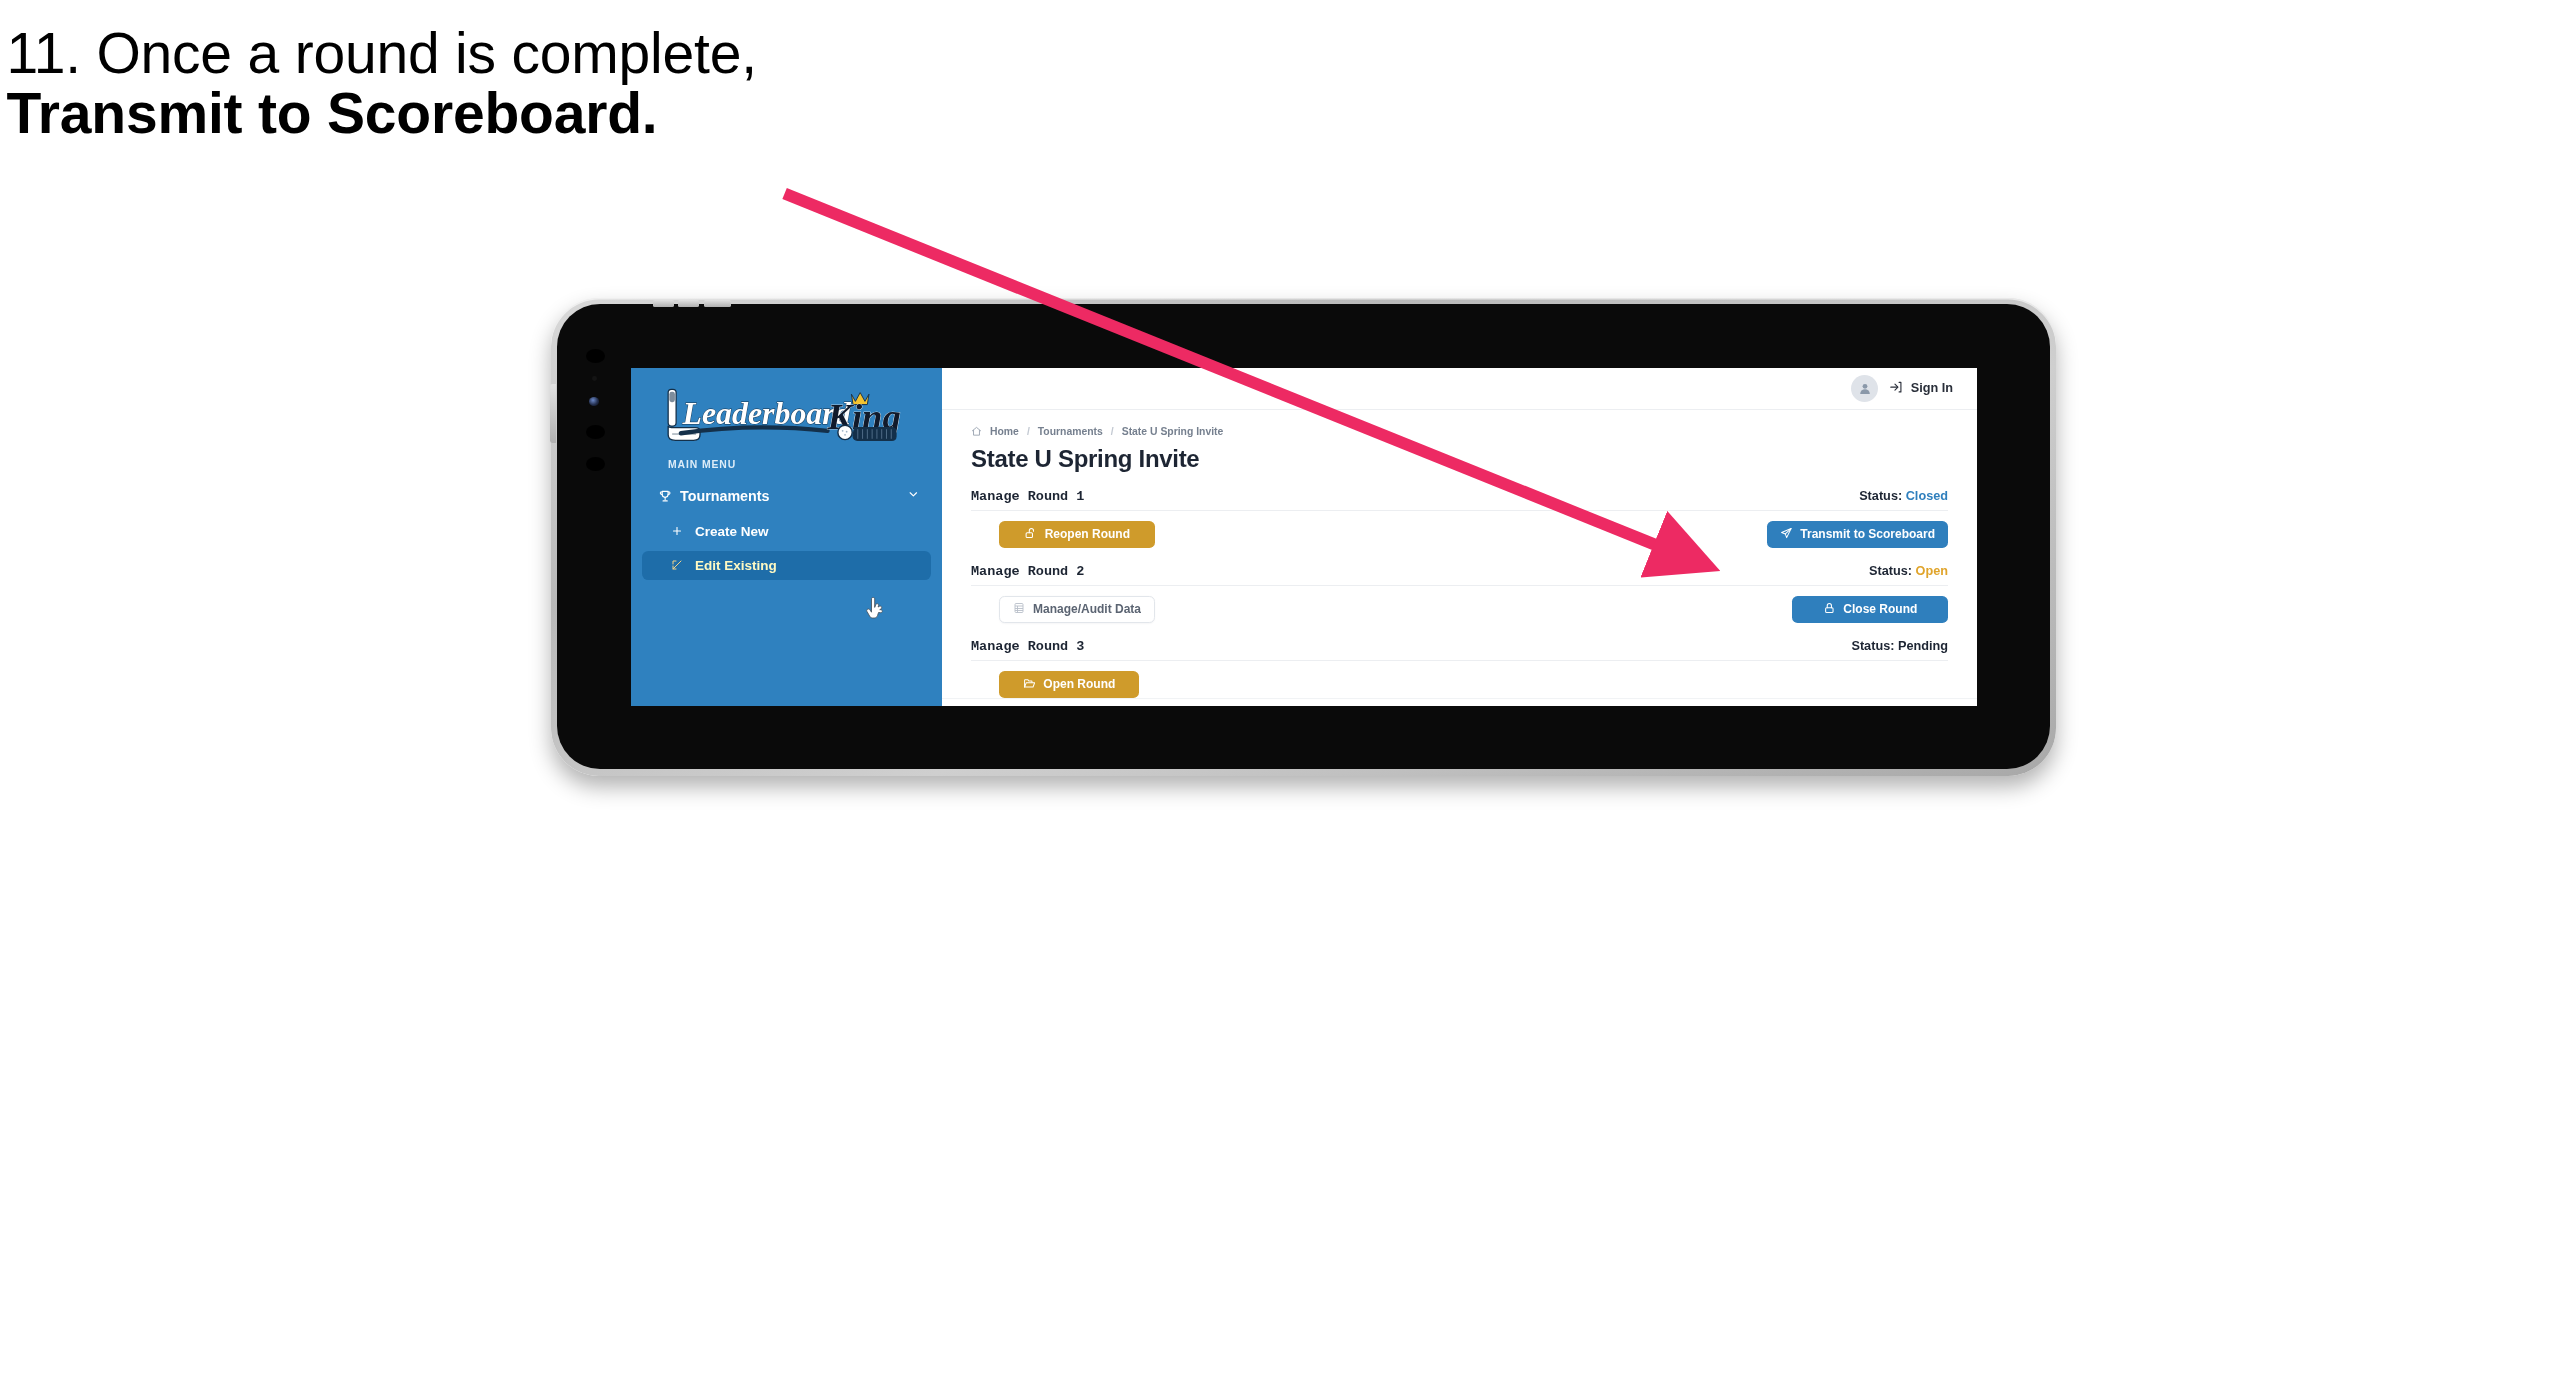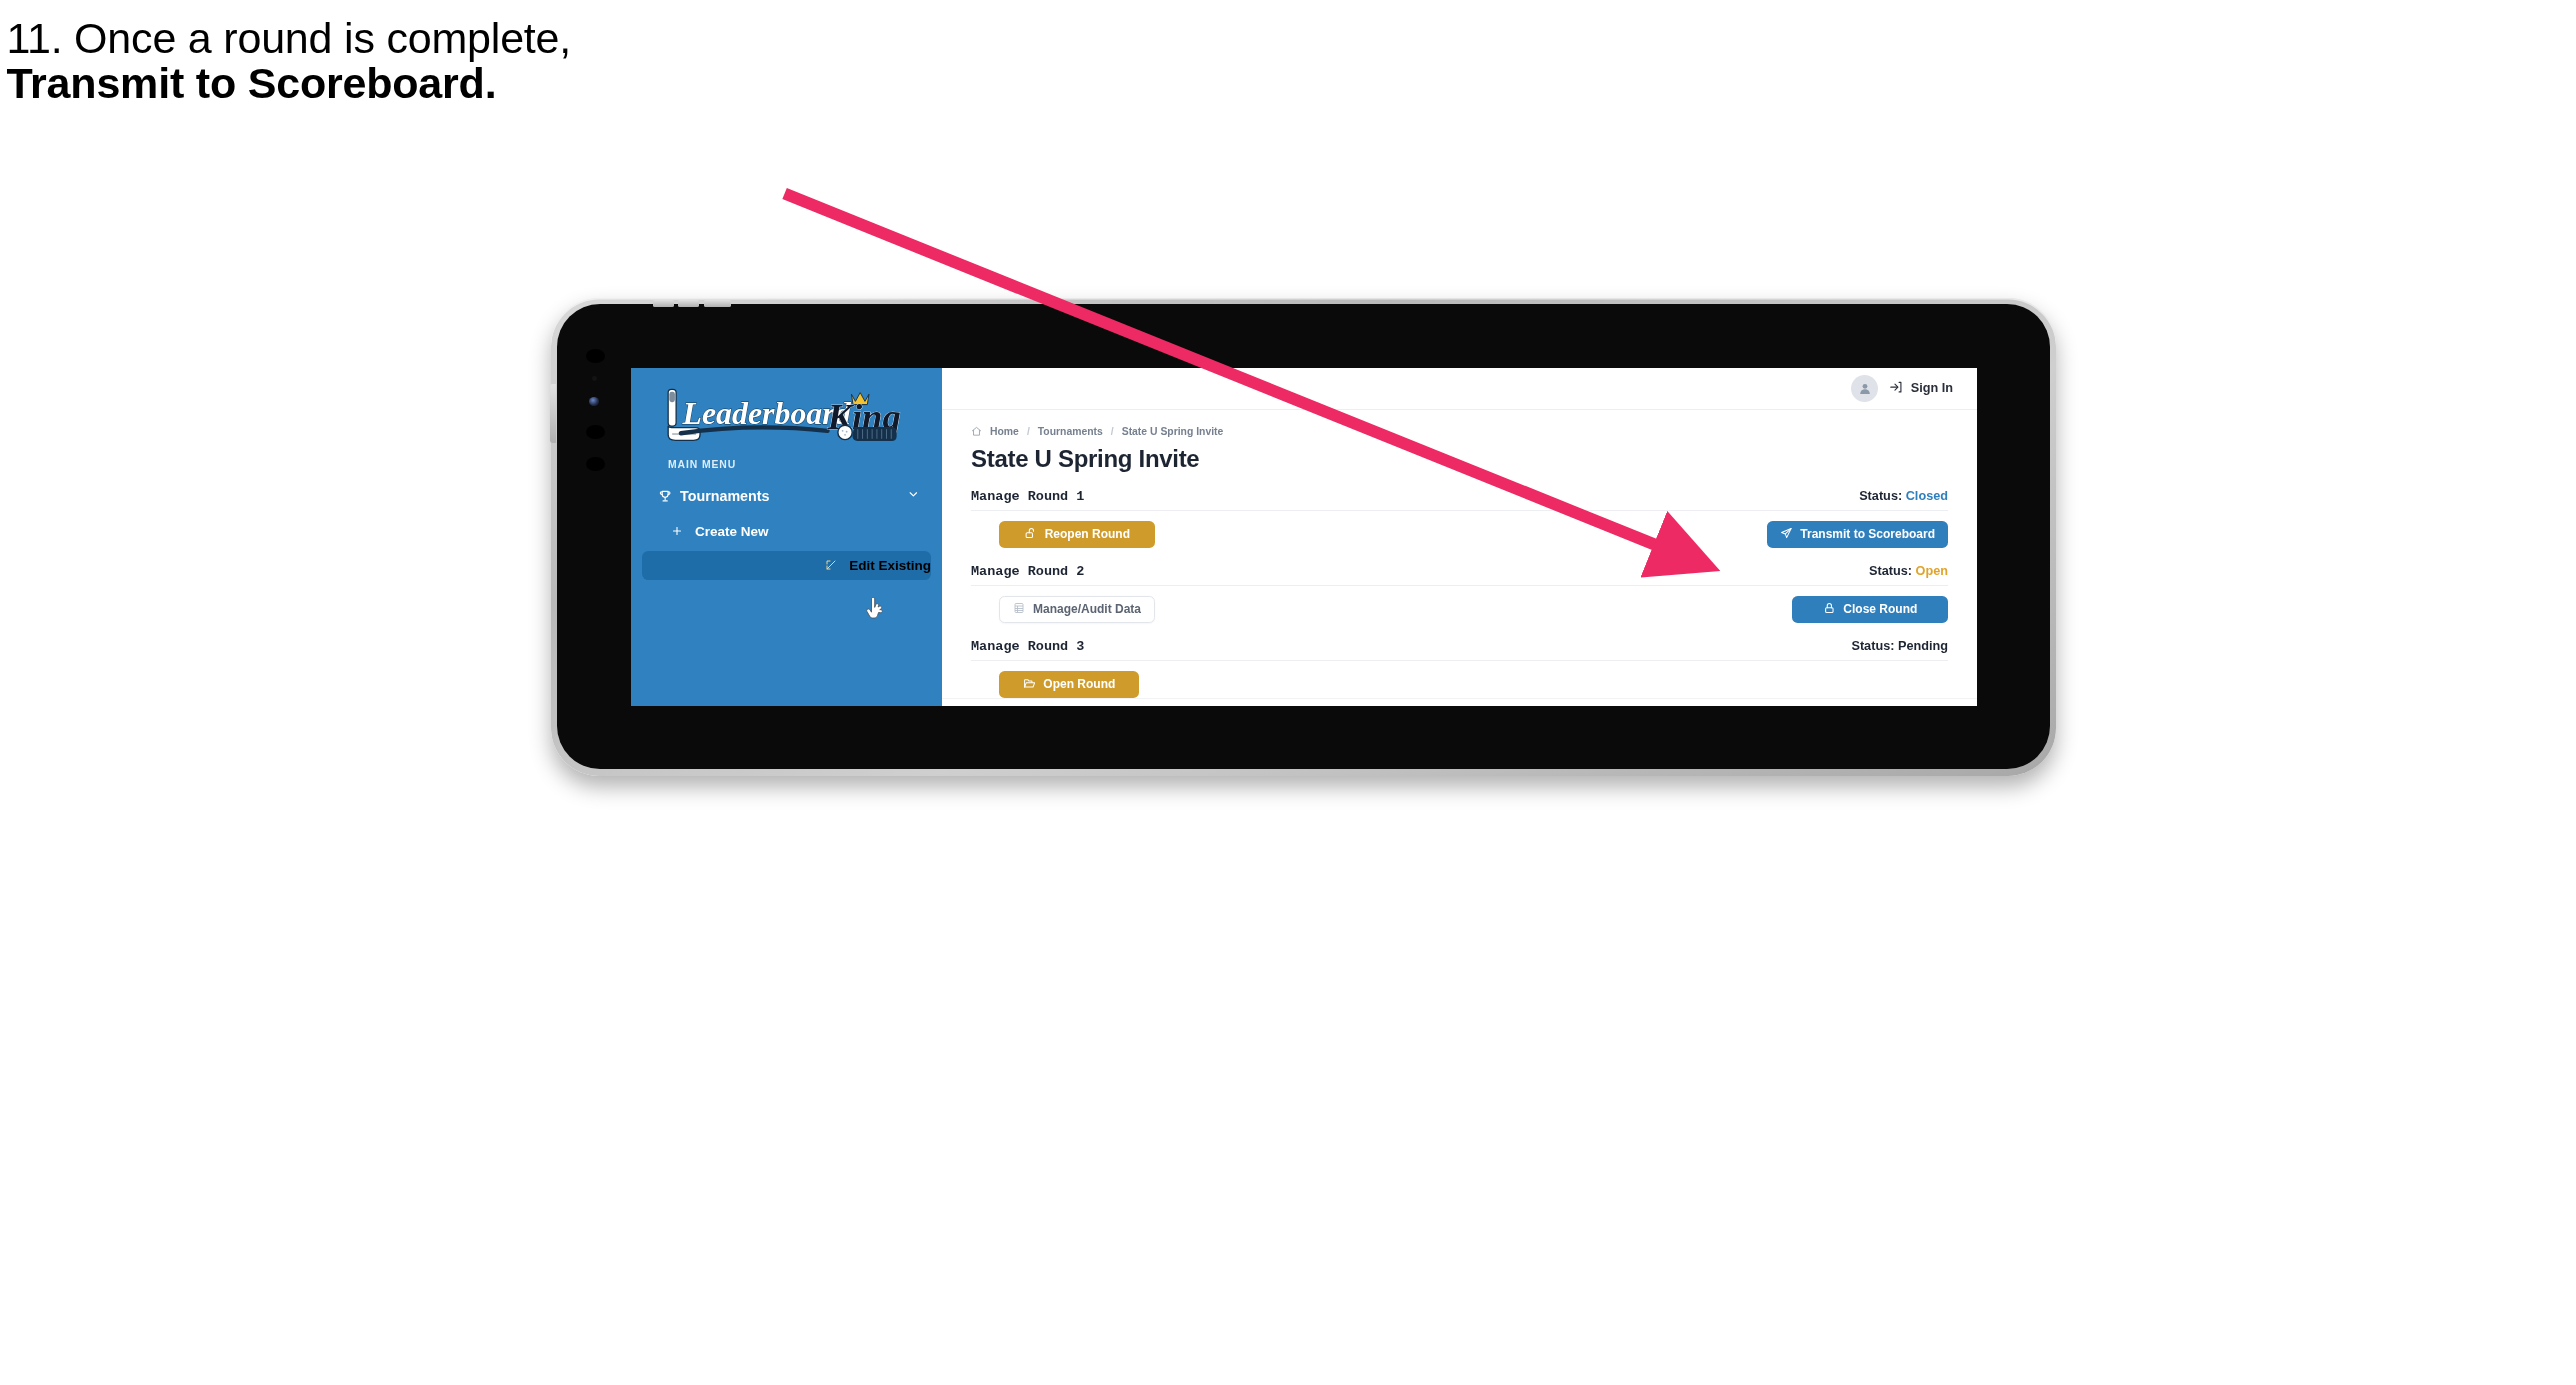--- a/index.html
+++ b/index.html
@@ -9,23 +9,23 @@
   body {
     width: 2576px; height: 1386px;
     position: relative;
     font-family: "Liberation Sans", sans-serif;
     overflow: hidden;
   }
 
   
   #caption {
     position: absolute;
-    left: 6.4px; top: 16px;
+    left: 6.4px; top: 24px;
     width: 844px;
-    font-size: 43px;
+    font-size: 57px;
     line-height: 1.05;
     color: #000000;
     letter-spacing: -0.2px;
   }
   #caption .b { font-weight: 700; }
 
   
   #tablet {
     position: absolute;
     left: 551px; top: 298px;
@@ -120,22 +120,21 @@
     padding-left: 29px;
     border-radius: 6.4px;
     font-size: 13.5px;
     font-weight: 700;
     color: #ffffff;
     box-sizing: border-box;
   }
   .nav-sub .lead-ico { width: 24px; display:flex; align-items:center; }
   .nav-sub.active {
     background: #1e6da9;
-    color: #000000;
-    justify-content: flex-end;
+    color: #fef9c3;
   }
   .nav-sub.active .lead-ico svg { stroke: #f3d58a; }
 
   
   #content {
     flex: 1 1 auto;
     position: relative;
     background: #ffffff;
     display: flex;
     flex-direction: column;

